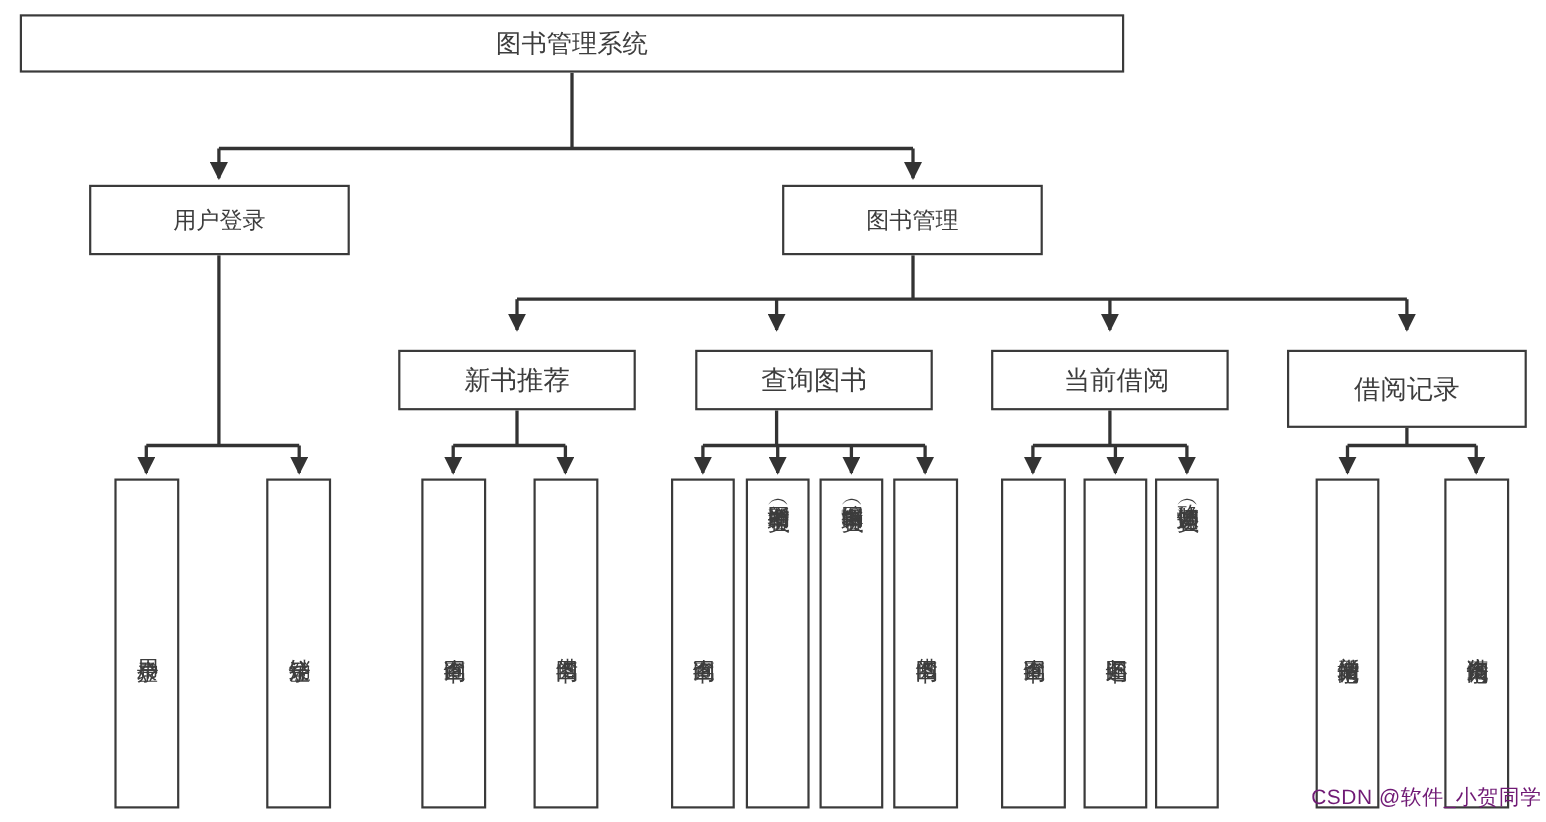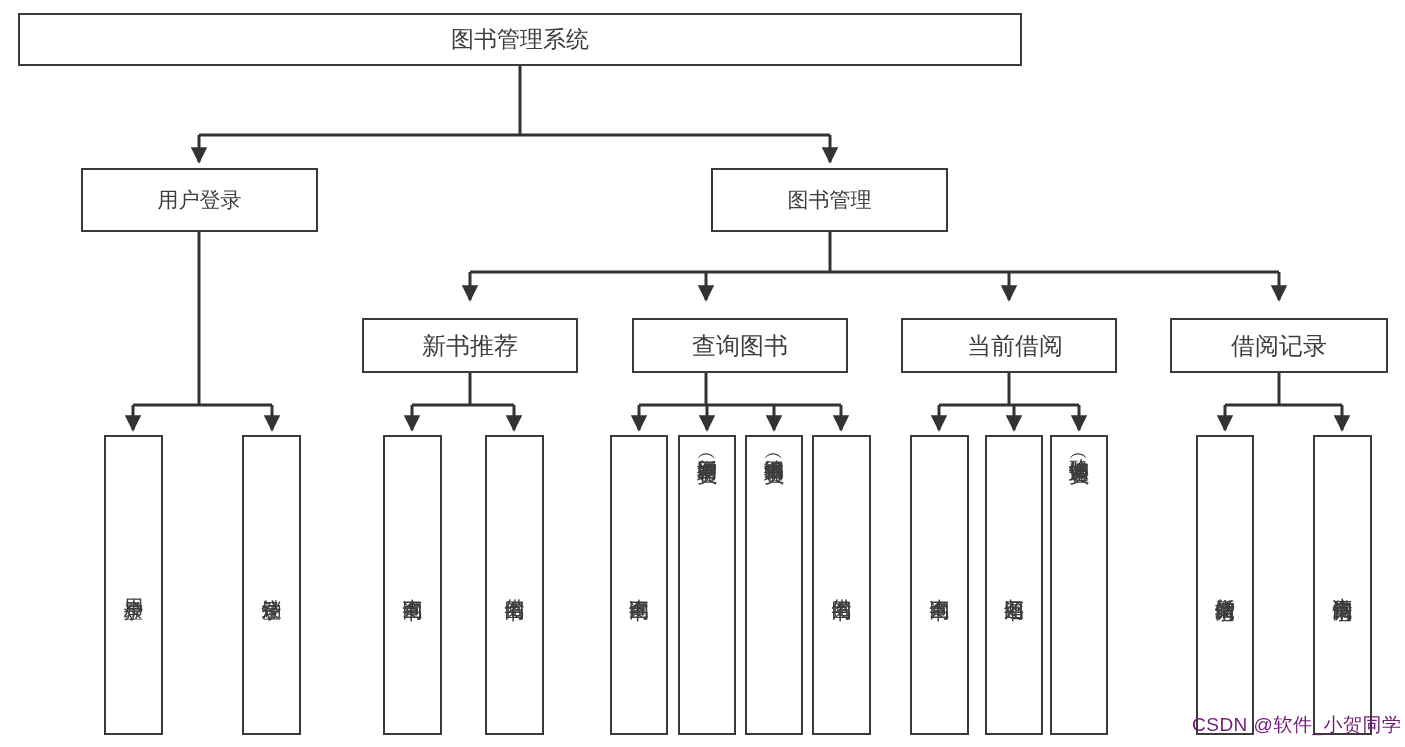--- a/index.html
+++ b/index.html
@@ -121,21 +121,21 @@
 
   <div class="node lvl3" style="left:362px;top:318px;width:216px;height:55px;">
     <span class="lbl">新书推荐</span>
   </div>
   <div class="node lvl3" style="left:632px;top:318px;width:216px;height:55px;">
     <span class="lbl">查询图书</span>
   </div>
   <div class="node lvl3" style="left:901px;top:318px;width:216px;height:55px;padding-left:12px;">
     <span class="lbl">当前借阅</span>
   </div>
-  <div class="node lvl3" style="left:1170px;top:318px;width:218px;height:55px;">
+  <div class="node lvl3" style="left:1170px;top:318px;width:218px;height:71px;">
     <span class="lbl">借阅记录</span>
   </div>
 
   <div class="node leaf center" style="left:104px;top:435px;width:59px;height:300px;">
     <span class="lbl">用户登录</span>
   </div>
   <div class="node leaf center" style="left:242px;top:435px;width:59px;height:300px;">
     <span class="lbl">注销登录</span>
   </div>
 

